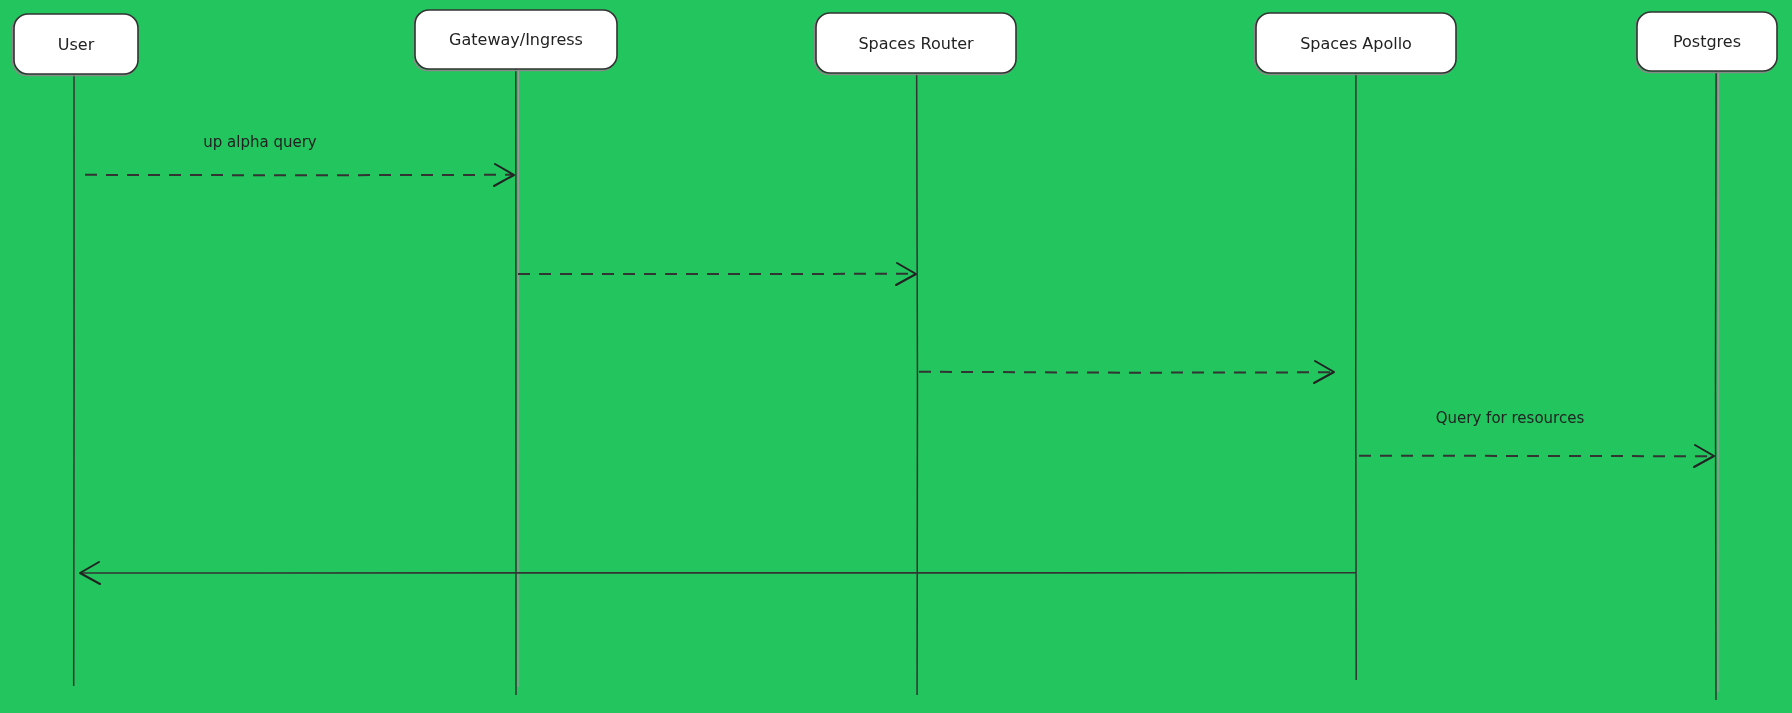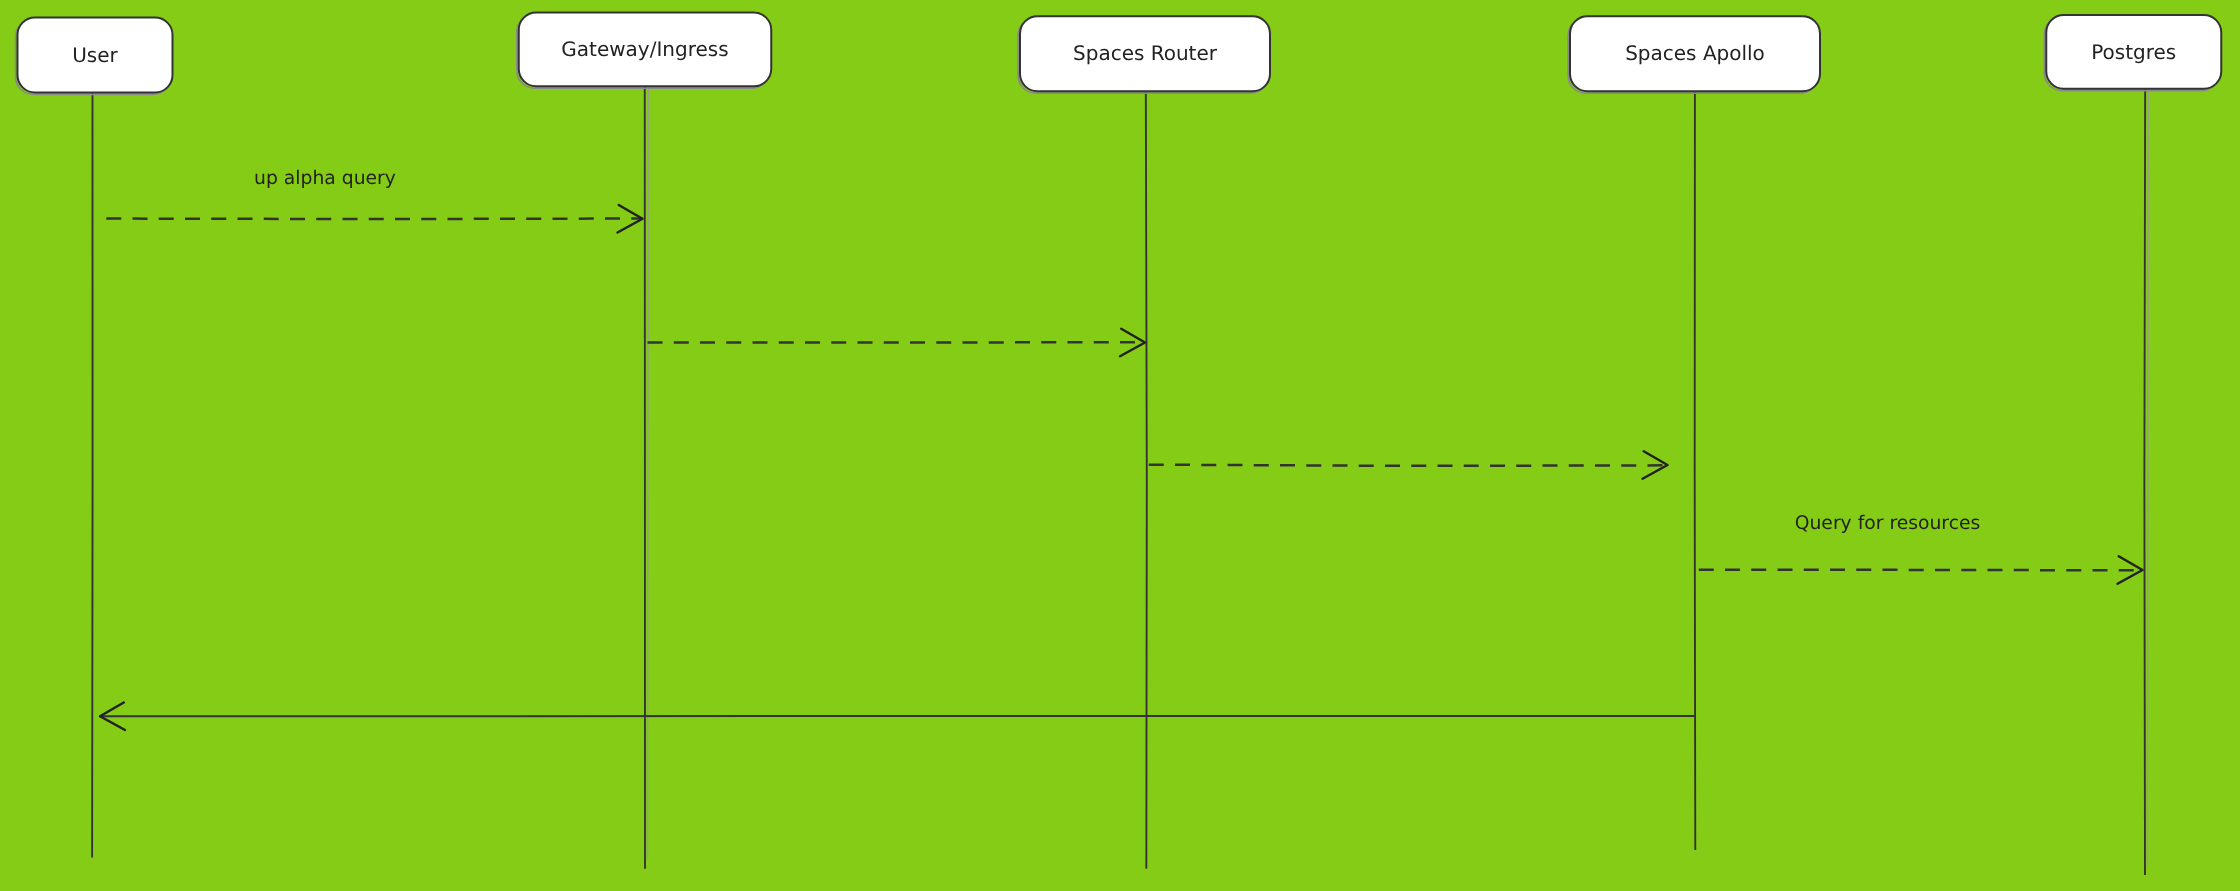--- a/index.html
+++ b/index.html
@@ -10,21 +10,21 @@
   body {
     width: 1792px;
     height: 713px;
     font-family: "DejaVu Sans", "Liberation Sans", sans-serif;
     overflow: hidden;
   }
   #diagram-root {
     position: relative;
     width: 1792px;
     height: 713px;
-    background: #84cc16;
+    background: #22c55e;
   }
   svg#seq-svg {
     display: block;
     width: 1792px;
     height: 713px;
   }
   .actor-box {
     fill: #ffffff;
     stroke: #333333;
     stroke-width: 1.6;

